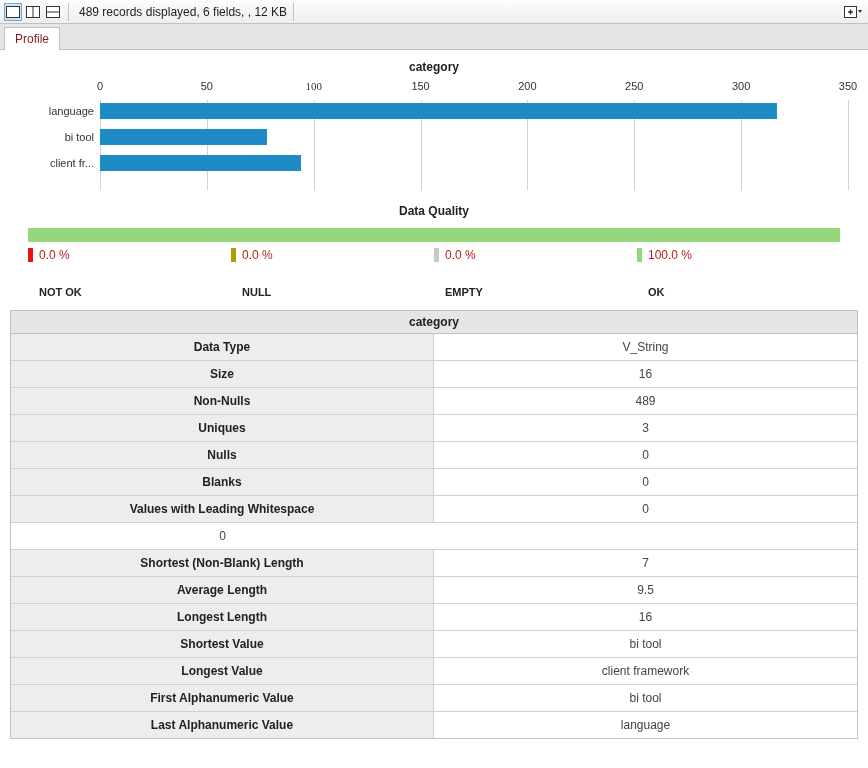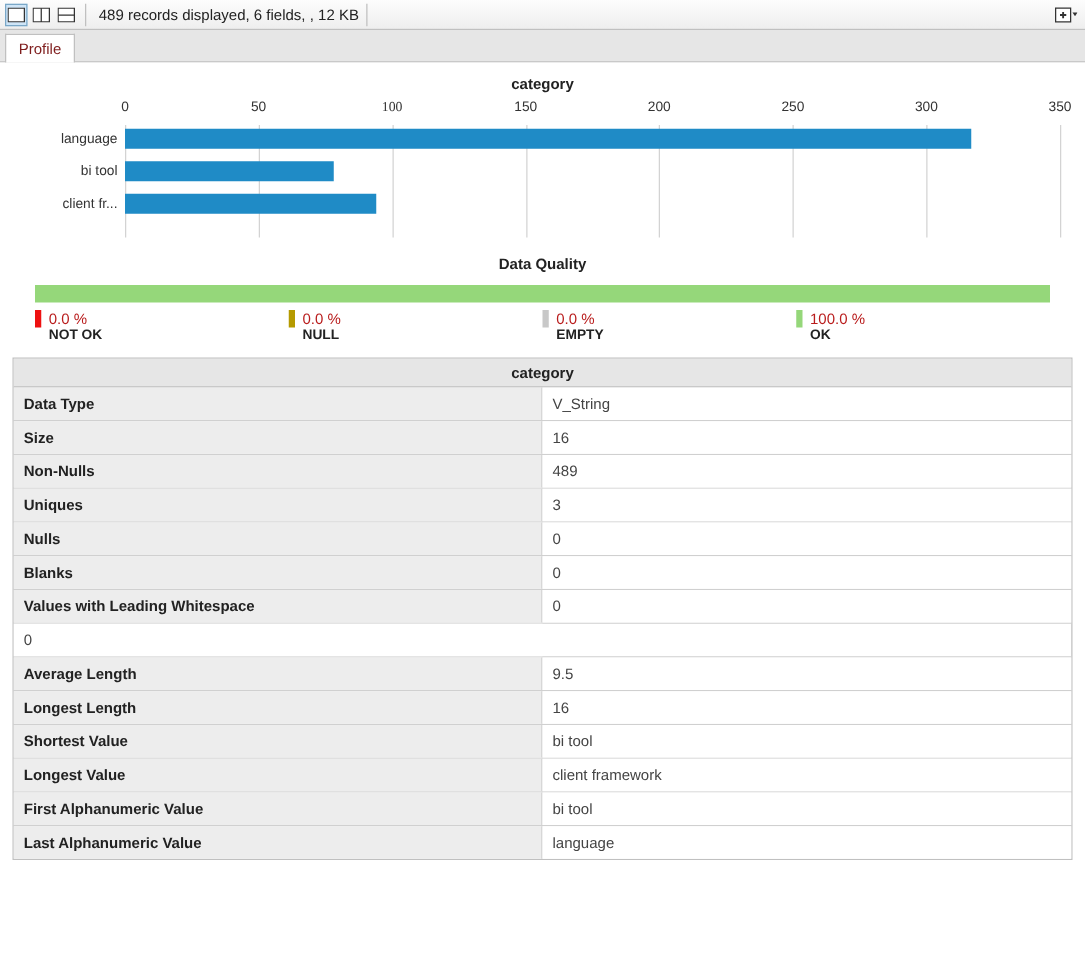--- a/index.html
+++ b/index.html
@@ -71,31 +71,31 @@
   .dq-strip-wrap { margin:0 18px; }
   .dq-strip { height:14px; background:#95d77a; position:relative; border-radius:0; }
   .dq-legend { display:flex; margin-top:6px; }
   .dq-legend .col { flex:1; display:flex; align-items:flex-start; gap:6px; }
   .dq-swatch { width:5px; height:14px; flex:0 0 5px; }
   .dq-swatch.notok { background:#e11; }
   .dq-swatch.null  { background:#b59a00; }
   .dq-swatch.empty { background:#c8c8c8; }
   .dq-swatch.ok    { background:#95d77a; }
   .dq-text .pct { font-size:12px; color:#b91c1c; }
-  .dq-text .lbl { font-size:11px; font-weight:bold; color:#222; }
+  .dq-text .lbl { font-size:11px; font-weight:bold; color:#222;margin-top:24px; }
   
   .dtable { border:1px solid #c0c0c0; }
   .dtable .hdr {
     background:#e6e6e6;
     text-align:center;
     font-weight:bold;
     padding:4px 0;
     border-bottom:1px solid #c0c0c0;
   }
-  .drow { display:flex; border-top:1px solid #d0d0d0; }
+  .drow { display:flex; border-top:1px solid #d0d0d0;text-align:center; }
   .drow:first-of-type { border-top:none; }
   .dcell-l {
     width:50%;
     background:#ededed;
     padding:6px 8px;
     font-weight:bold;
     font-size:12px;
     border-right:1px solid #d0d0d0;
   }
   .dcell-r {
@@ -250,20 +250,24 @@
           <div class="dcell-r">0</div>
         </div>
         <div class="drow">
           <div class="dcell-l">Values with Leading Whitespace</div>
           <div class="dcell-r">0</div>
         </div>
         <div class="drow">
           <div class="dcell-r">0</div>
         </div>
         <div class="drow">
+          <div class="dcell-l">Shortest (Non-Blank) Length</div>
+          <div class="dcell-r">7</div>
+        </div>
+        <div class="drow">
           <div class="dcell-l">Average Length</div>
           <div class="dcell-r">9.5</div>
         </div>
         <div class="drow">
           <div class="dcell-l">Longest Length</div>
           <div class="dcell-r">16</div>
         </div>
         <div class="drow">
           <div class="dcell-l">Shortest Value</div>
           <div class="dcell-r">bi tool</div>

